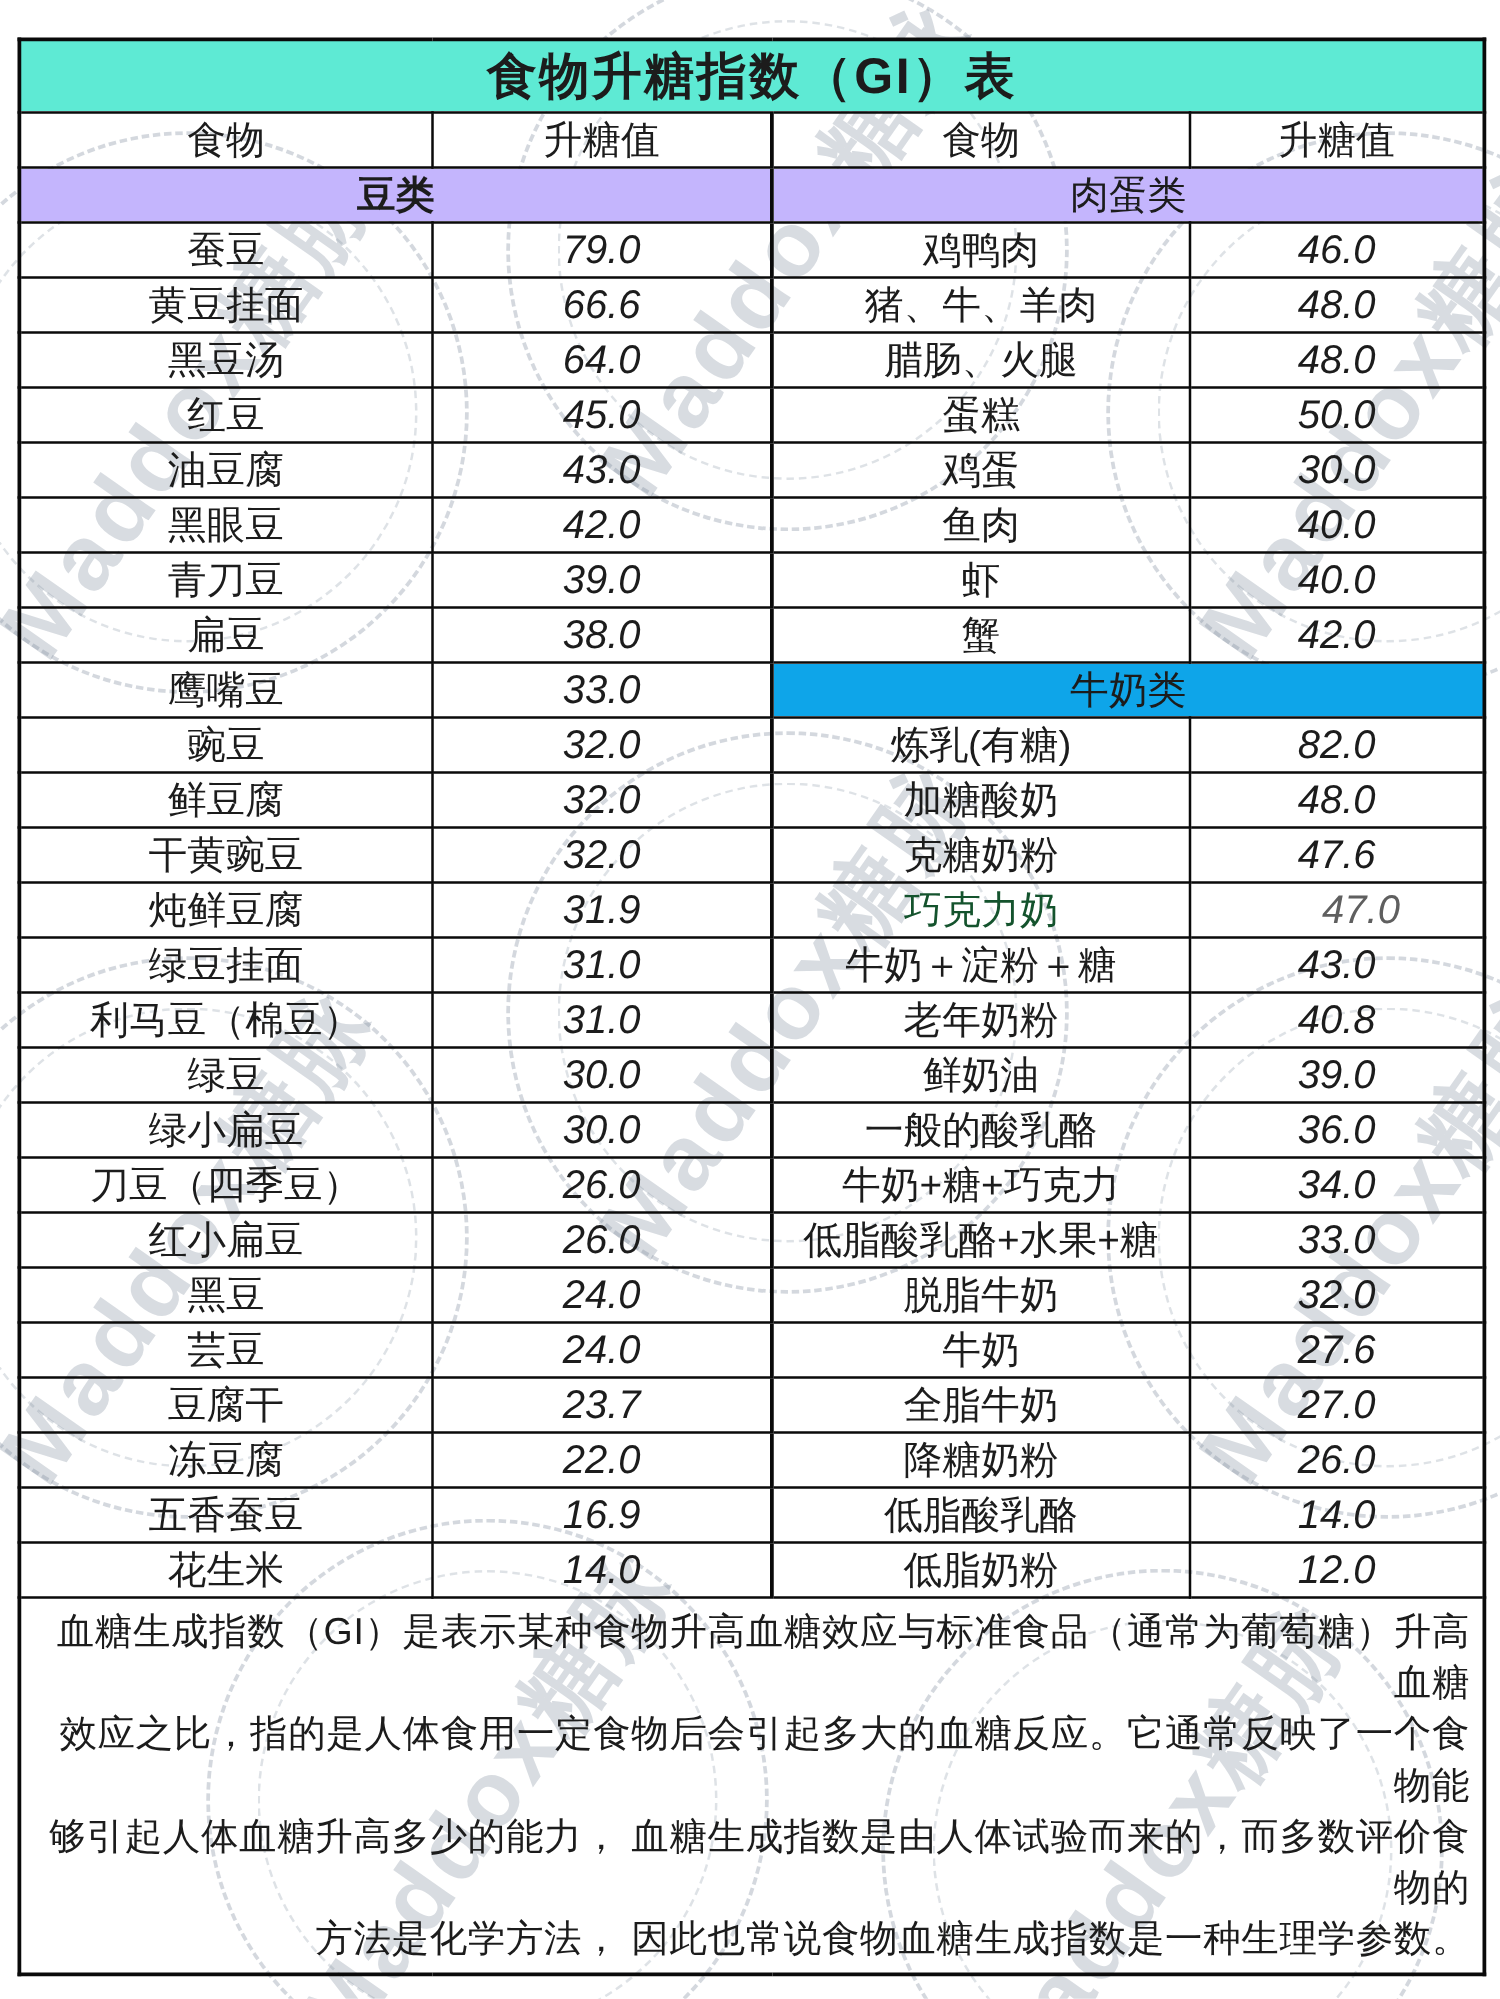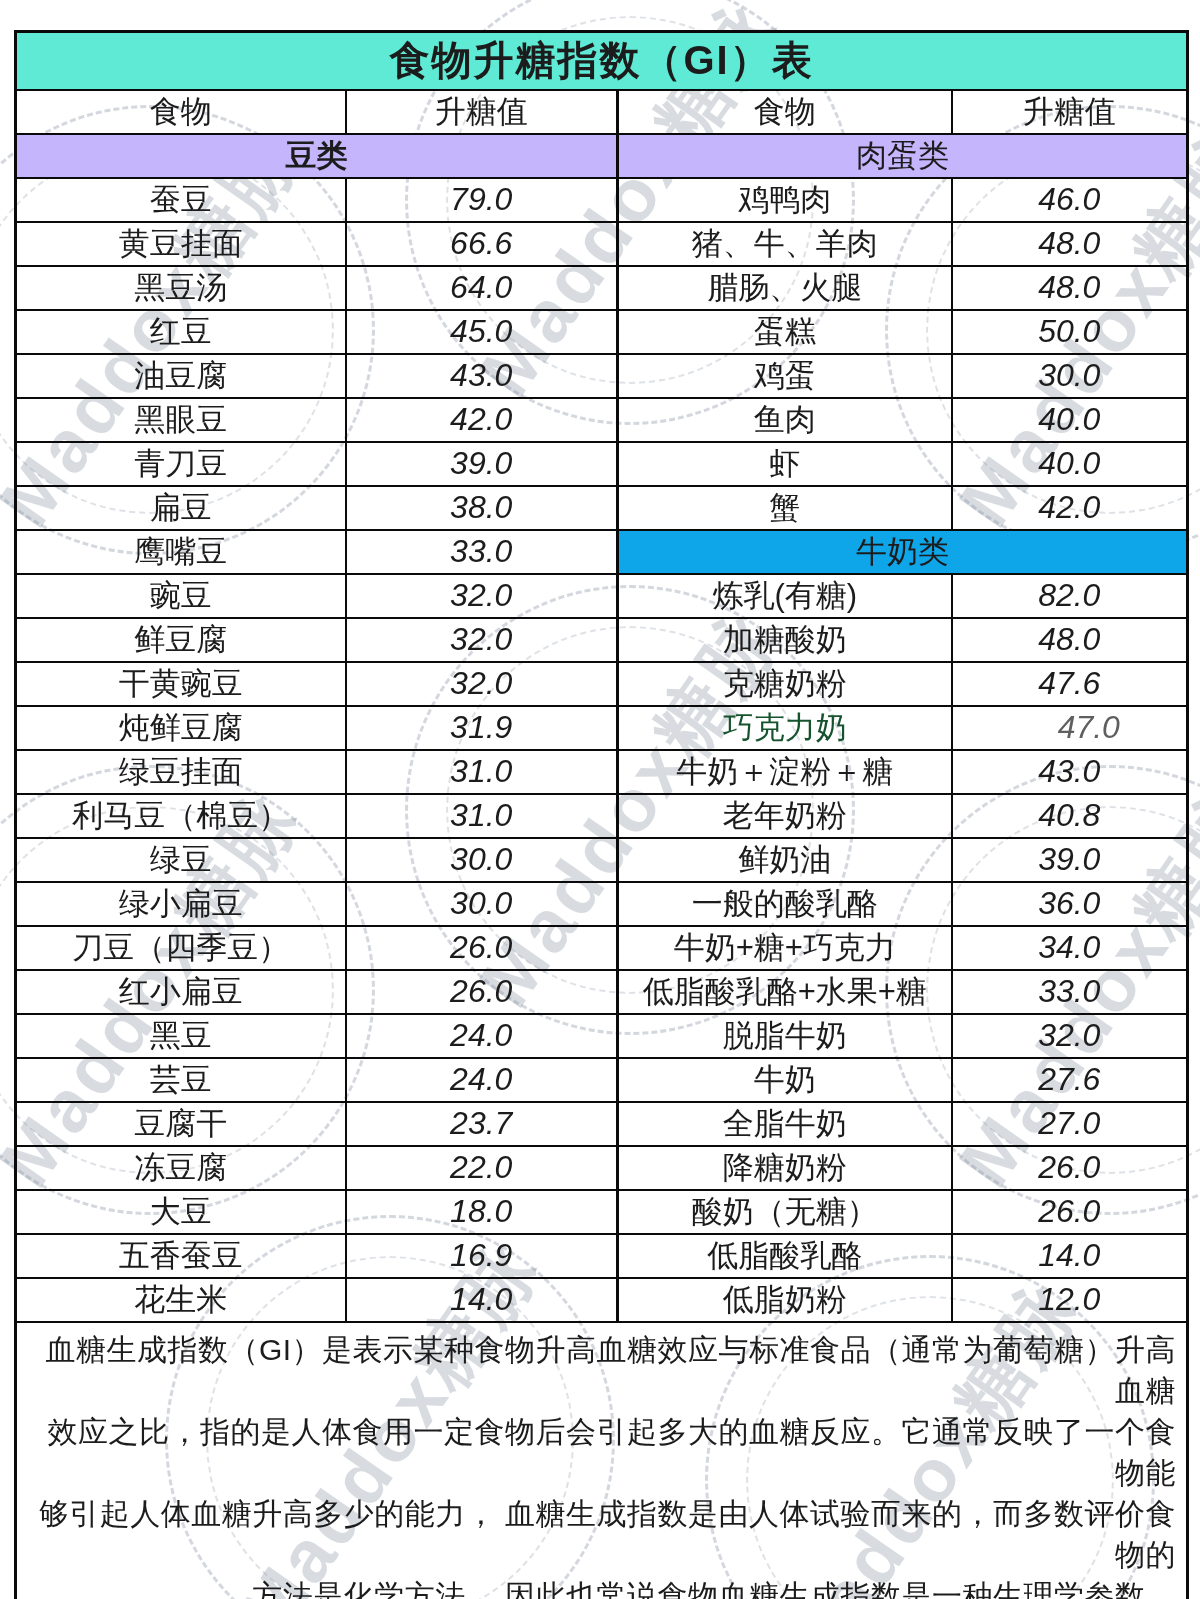--- a/index.html
+++ b/index.html
@@ -265,26 +265,20 @@
         <td class="f">全脂牛奶</td>
         <td class="v">27.0</td>
       </tr>
       <tr class="data">
         <td class="f">冻豆腐</td>
         <td class="v mid">22.0</td>
         <td class="f">降糖奶粉</td>
         <td class="v">26.0</td>
       </tr>
       <tr class="data">
-        <td class="f">大豆</td>
-        <td class="v mid">18.0</td>
-        <td class="f">酸奶（无糖）</td>
-        <td class="v">26.0</td>
-      </tr>
-      <tr class="data">
         <td class="f">五香蚕豆</td>
         <td class="v mid">16.9</td>
         <td class="f">低脂酸乳酪</td>
         <td class="v">14.0</td>
       </tr>
       <tr class="data">
         <td class="f">花生米</td>
         <td class="v mid">14.0</td>
         <td class="f">低脂奶粉</td>
         <td class="v">12.0</td>

